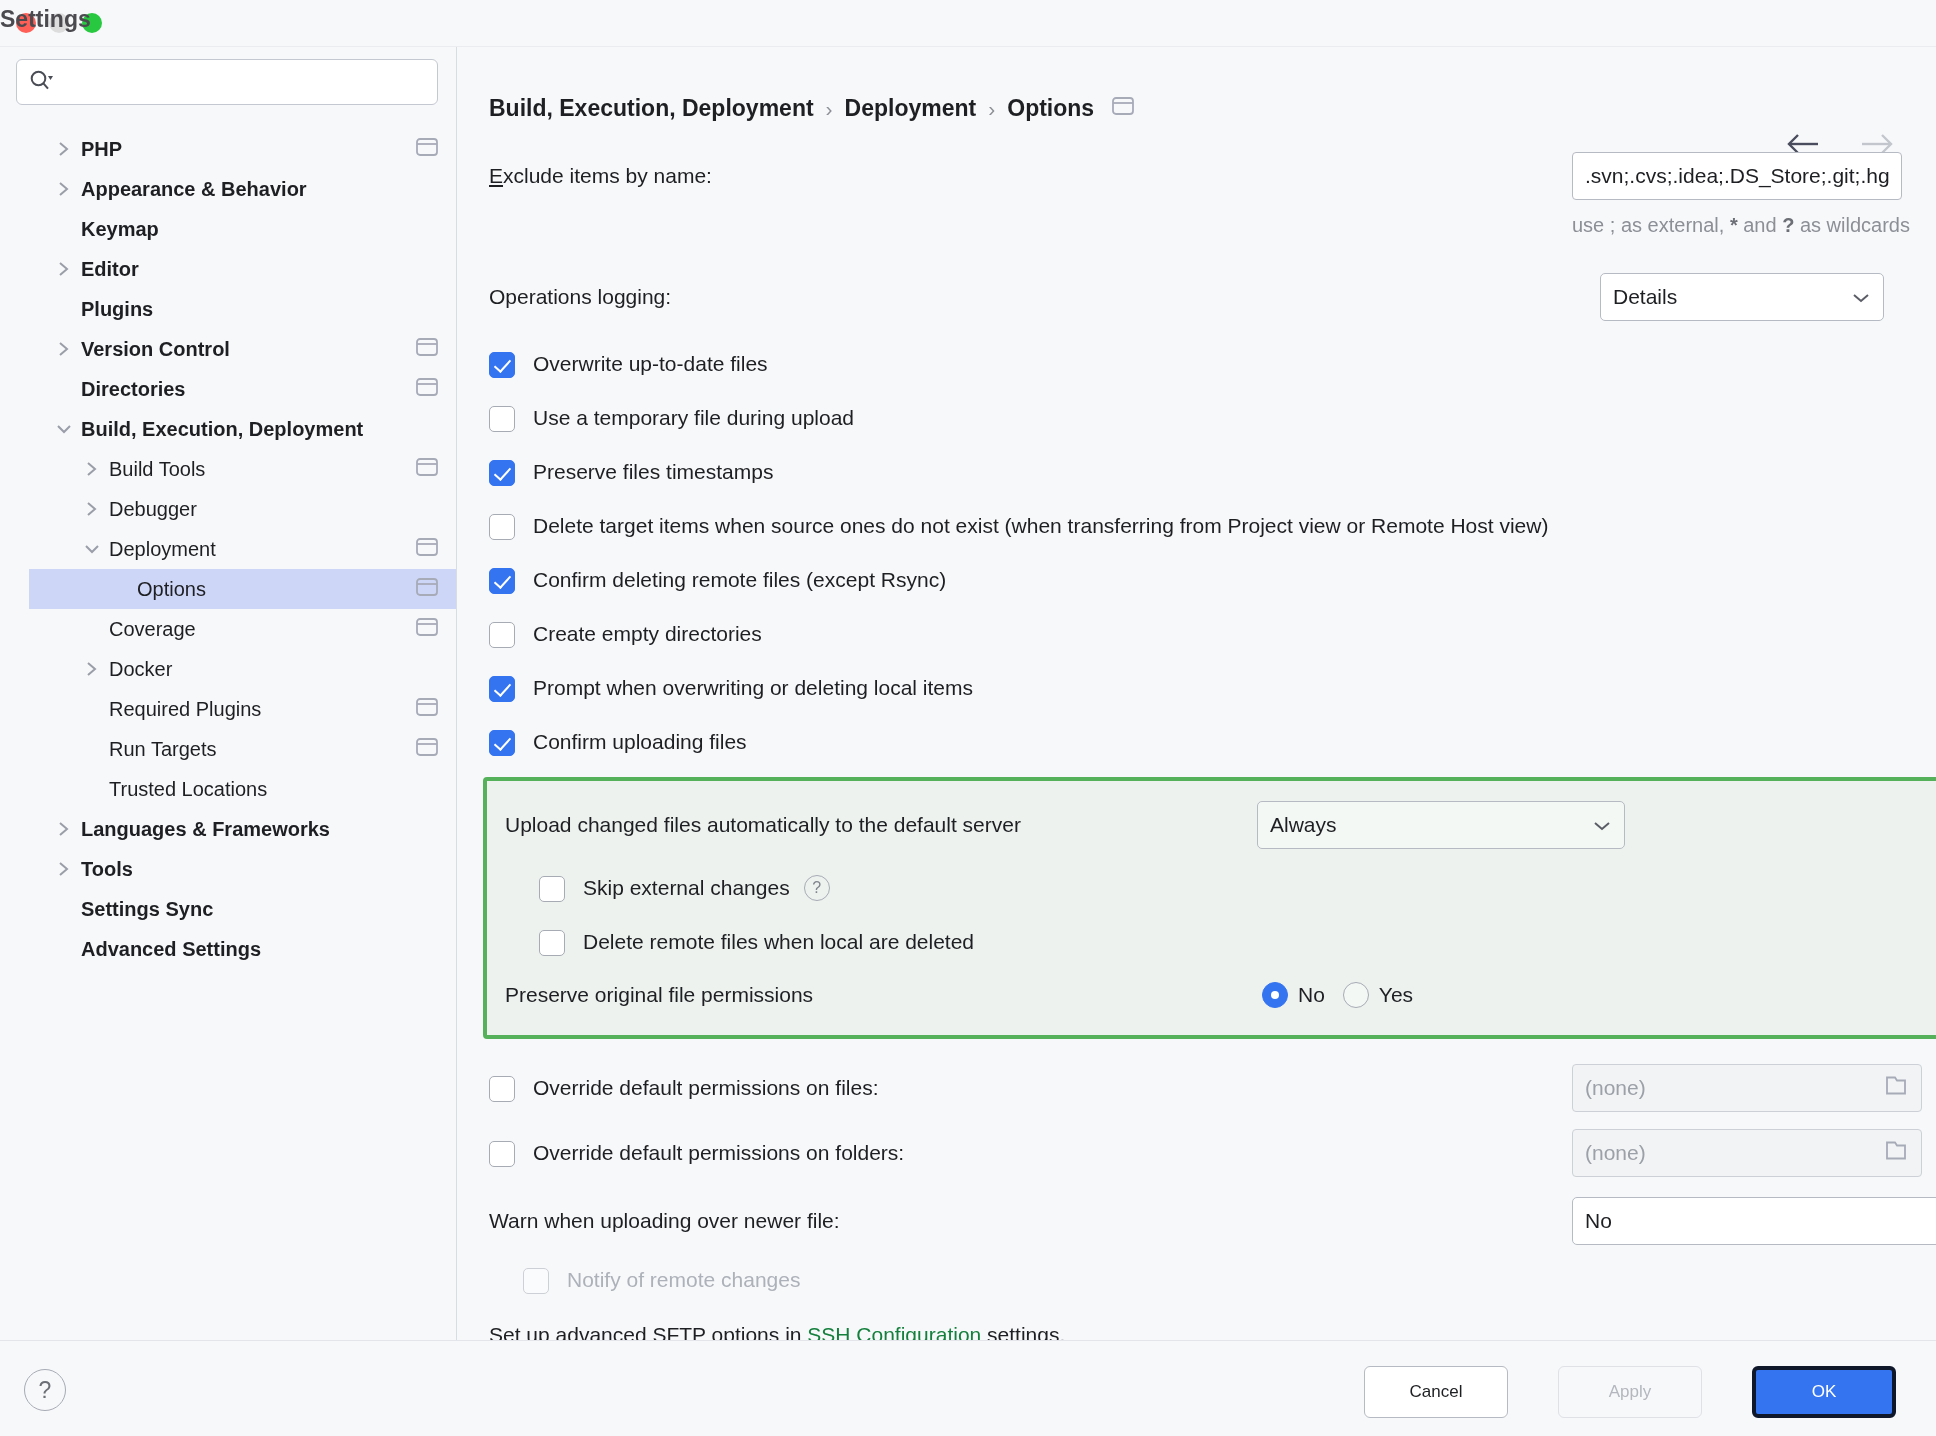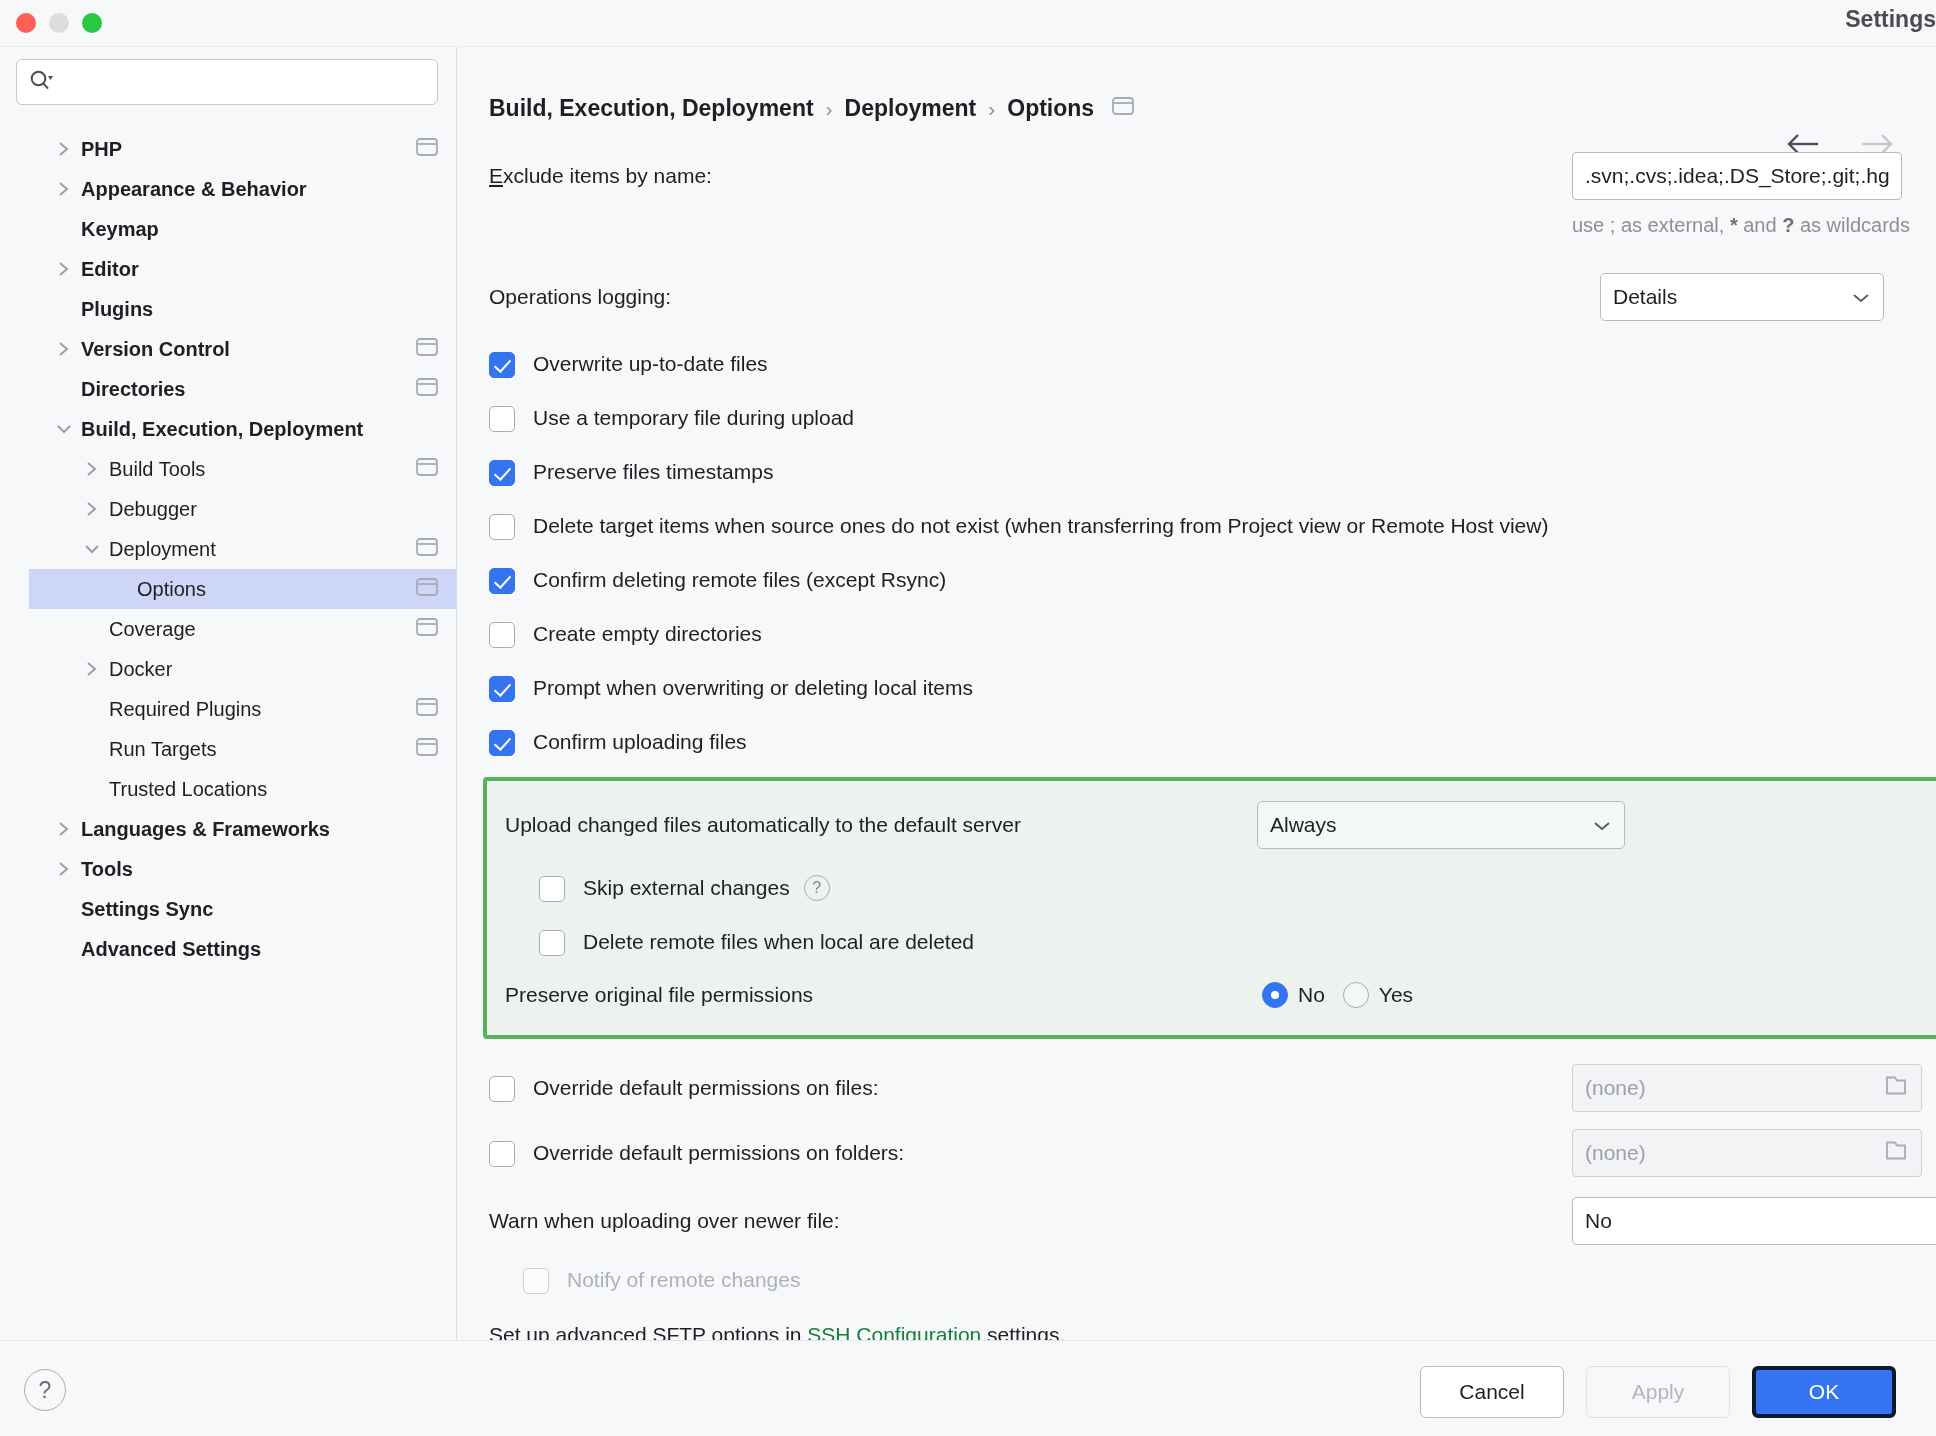--- a/index.html
+++ b/index.html
@@ -14,21 +14,21 @@
 
   
   .titlebar { position: relative; height: 46px; flex: 0 0 46px; background: #f7f8fa; }
   .traffic { position: absolute; left: 16px; top: 13px; display: flex; gap: 13px; }
   .dot { width: 20px; height: 20px; border-radius: 50%; }
   .dot.red { background: #ff5f57; }
   .dot.yellow { background: #dddddd; }
   .dot.green { background: #28c840; }
   .title-text {
     position: absolute; left: 0; right: 0; top: 6px;
-    text-align: right; font-size: 23px; font-weight: bold; color: #4a4a4f;
+    text-align: left; font-size: 23px; font-weight: bold; color: #4a4a4f;
   }
 
   
   .body { flex: 1 1 auto; display: flex; min-height: 0; border-top: 1px solid #ebecf0; }
   .sidebar {
     width: 457px; flex: 0 0 457px;
     background: #f7f8fa;
     border-right: 1px solid #d9dce1;
     padding-top: 12px;
     overflow: hidden;
@@ -164,22 +164,22 @@
   }
   .help-circle {
     position: absolute; left: 24px; top: 28px;
     width: 42px; height: 42px; border-radius: 50%;
     border: 1.5px solid #a7abb4; color: #6d6f76;
     display: flex; align-items: center; justify-content: center; font-size: 23px;
   }
   .btns { position: absolute; right: 40px; top: 25px; display: flex; gap: 22px; }
   .btn {
     min-width: 144px; height: 52px; border-radius: 6px;
-    font-family: inherit; font-size: 21px; cursor: default;
-    display: flex; align-items: center; justify-content: center;
+    font-family: inherit; font-size: 17px; cursor: default;
+    display: flex; align-items: center; justify-content: center; margin-left: 28px;
   }
   .btn.secondary { background: #ffffff; border: 1px solid #b6bac2; color: #1e1f22; }
   .btn.disabled { background: #f7f8fa; border: 1px solid #dfe1e6; color: #b4b7be; }
   .btn.primary { background: #3574f0; border: 4px solid #0f172a; color: #ffffff; }
 </style>
 </head>
 <body>
 
 <div class="window">
 

